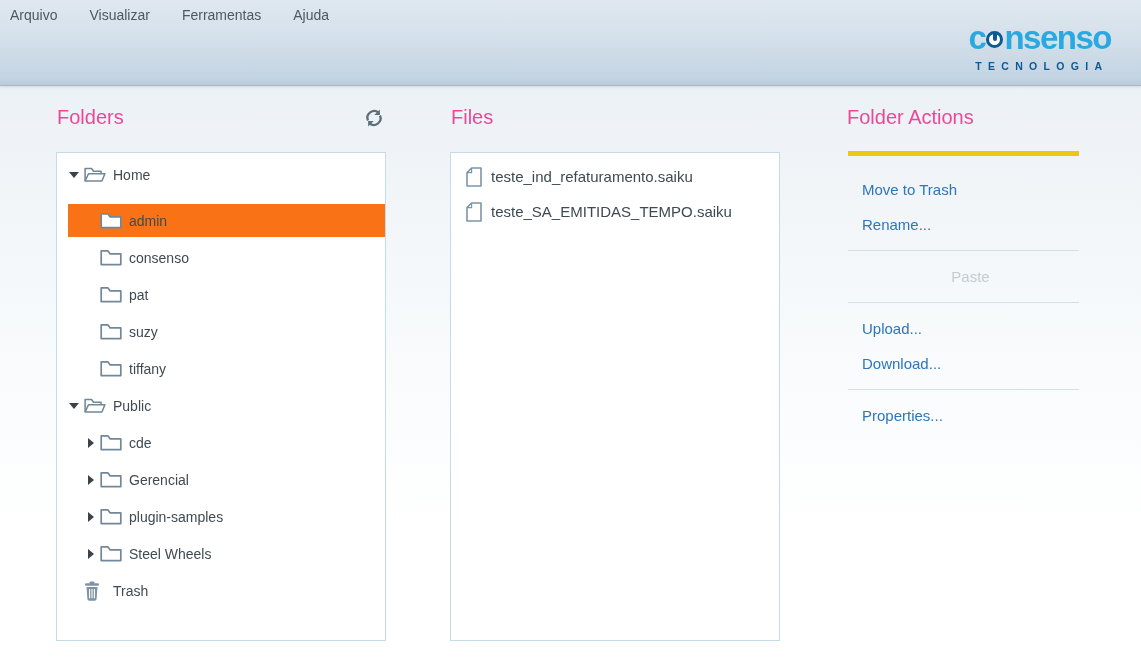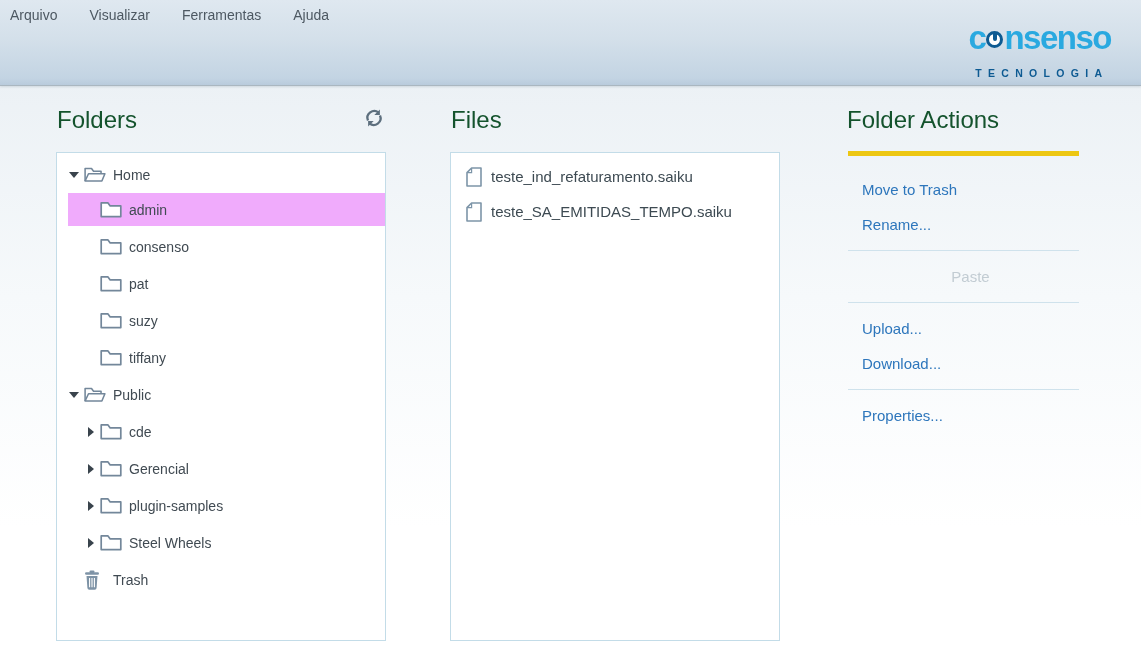--- a/index.html
+++ b/index.html
@@ -40,41 +40,41 @@
   .logo-o {
     display:inline-block; width:17px; height:17px; border-radius:50%;
     border:3px solid #0d5a92; background:#fff; position:relative; margin:2px 1px 0 1px;
   }
   .logo-o::after {
     content:""; position:absolute; left:50%; top:-1px; transform:translateX(-50%);
     width:4px; height:8px; background:#0d5a92; border-radius:0 0 3px 3px;
   }
   .logo-tagline {
     font-size:10.5px; font-weight:bold; color:#0d5a92;
-    letter-spacing:6.3px; margin-top:13px; padding-left:4px; white-space:nowrap;
-  }
-
-  
-  .section-title { position:absolute; font-size:24px; color:#14532d; font-weight:400; }
+    letter-spacing:6.3px; margin-top:6px; padding-left:4px; white-space:nowrap;
+  }
+
+  
+  .section-title { position:absolute; font-size:20px; color:#ec4899; font-weight:400; }
 
   
   .refresh-btn { position:absolute; left:362px; top:107px; width:24px; height:24px; cursor:pointer; background:none; border:none; }
   .panel-box {
     position:absolute; top:152px; width:330px; height:489px;
     background:#fff; border:1px solid #c3dce8;
   }
   .folders-box { left:56px; }
   .files-box   { left:450px; }
 
   .tree { padding-top:3px; }
   .tree-row {
     height:37px; margin-left:11px; display:flex; align-items:center; cursor:pointer;
     color:#404a52; font-size:14px;
   }
-  .tree-row.selected { background:#f0abfc; height:33px; margin-top:0; margin-bottom:2px; }
+  .tree-row.selected { background:#f97316; height:33px; margin-top:11px; margin-bottom:2px; }
   .tree-row.d1 { padding-left:16px; }
   .caret-slot { width:16px; display:flex; align-items:center; flex:none; }
   .caret-down { width:0; height:0; border-left:5px solid transparent; border-right:5px solid transparent; border-top:6px solid #39434c; margin-left:1px; }
   .caret-right { width:0; height:0; border-top:5px solid transparent; border-bottom:5px solid transparent; border-left:6px solid #39434c; margin-left:4px; }
   .icon-slot { width:22px; margin-right:7px; display:flex; align-items:center; flex:none; }
   .tree-label { white-space:nowrap; }
 
   
   .file-list { padding-top:6px; }
   .file-row {

